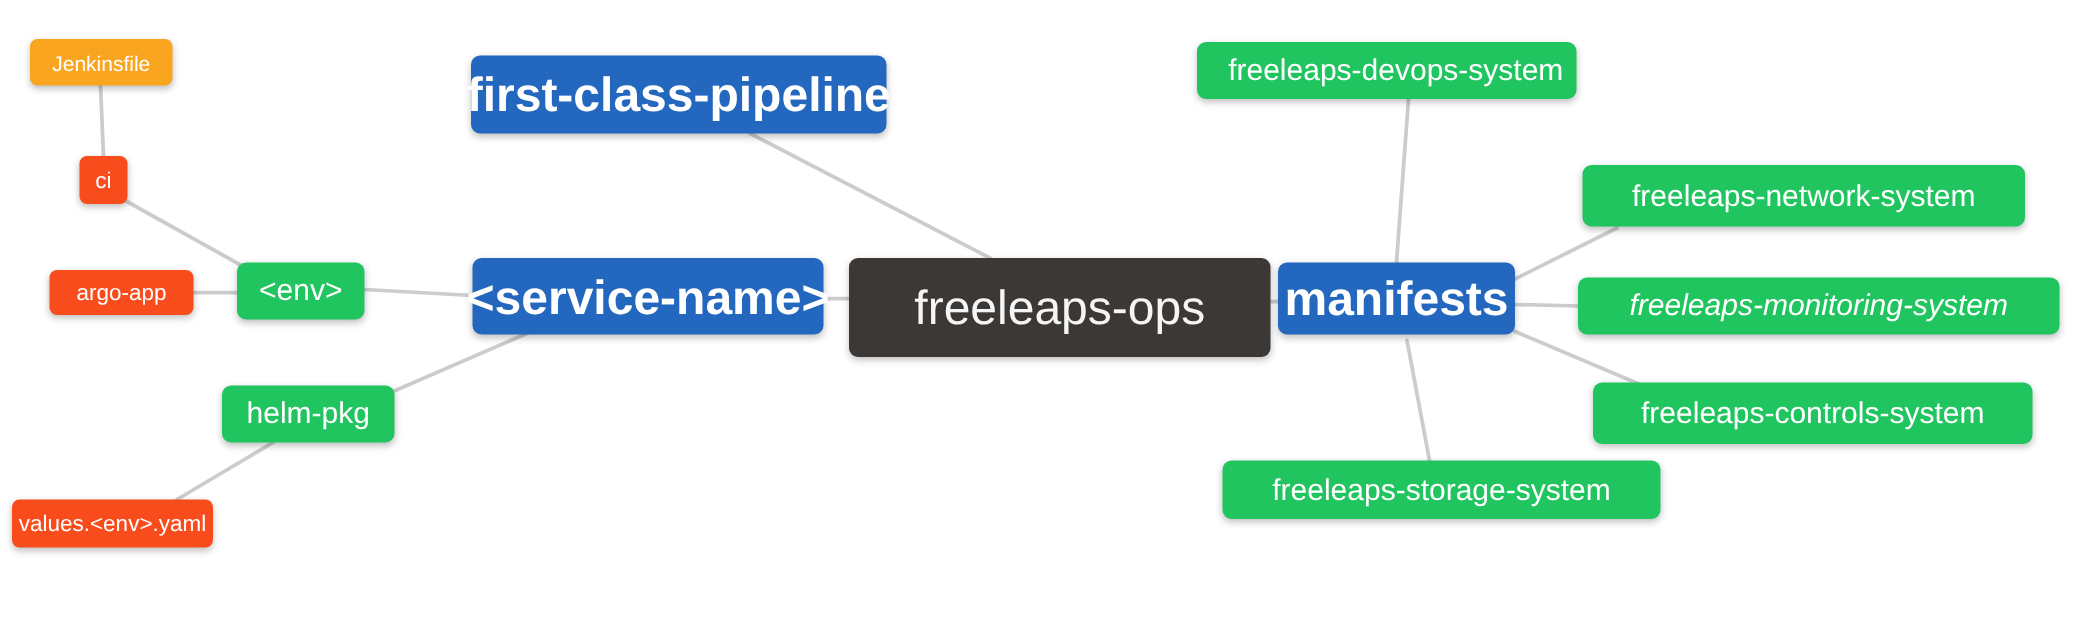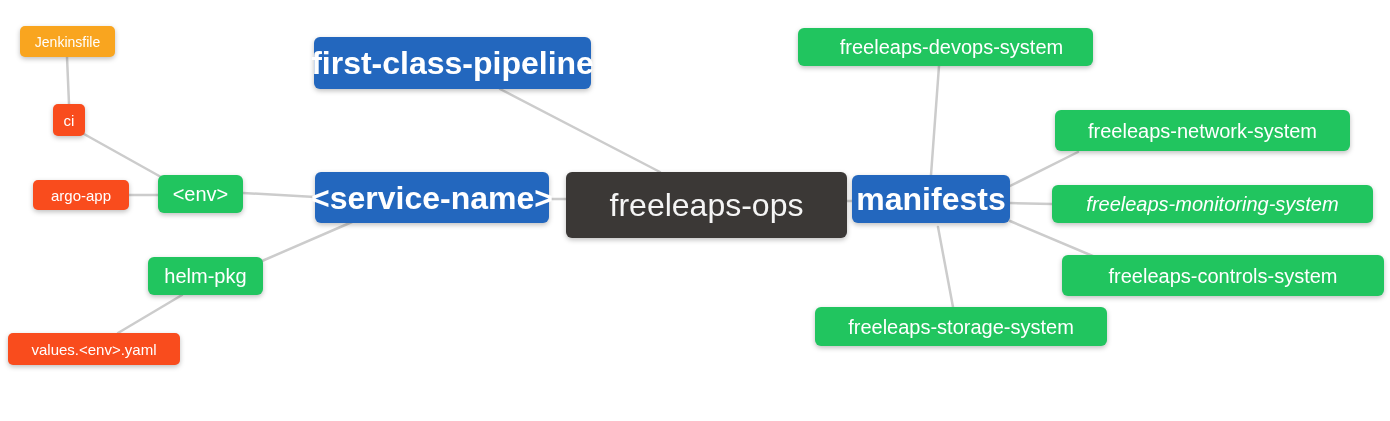--- a/index.html
+++ b/index.html
@@ -34,31 +34,31 @@
   }
   .blue{background:var(--primary-bg);font-size:32px;font-weight:bold;}
   .green{background:var(--green-bg);font-size:20px;}
   .red{background:var(--red-bg);font-size:15px;border-radius:5px;}
   .orange{background:var(--orange-bg);font-size:14px;border-radius:5px;}
   .dark{background:var(--root-bg);font-size:32px;color:#F5F5F5;}
 
   #n-jenkinsfile{left:20px;top:26px;width:95px;height:31px;}
   #n-ci{left:53px;top:104px;width:32px;height:32px;}
   #n-argo-app{left:33px;top:180px;width:96px;height:30px;}
-  #n-values-yaml{left:8px;top:333px;width:172px;height:32px;}
+  #n-values-yaml{left:8px;top:333px;width:134px;height:32px;}
   #n-env{left:158px;top:175px;width:85px;height:38px;}
   #n-helm-pkg{left:148px;top:257px;width:115px;height:38px;}
   #n-first-class-pipeline{left:314px;top:37px;width:277px;height:52px;}
   #n-service-name{left:315px;top:172px;width:234px;height:51px;}
   #n-root{left:566px;top:172px;width:281px;height:66px;}
   #n-manifests{left:852px;top:175px;width:158px;height:48px;}
-  #n-devops{left:798px;top:28px;width:295px;height:38px;padding-left:12px;}
+  #n-devops{left:798px;top:28px;width:253px;height:38px;padding-left:12px;}
   #n-network{left:1055px;top:110px;width:295px;height:41px;}
   #n-monitoring{left:1052px;top:185px;width:321px;height:38px;font-style:italic;}
-  #n-controls{left:1062px;top:255px;width:322px;height:41px;}
+  #n-controls{left:1062px;top:255px;width:293px;height:41px;}
   #n-storage{left:815px;top:307px;width:292px;height:39px;}
 </style>
 </head>
 <body>
 
 <div id="canvas">
 
   <svg id="edges" viewBox="0 0 1390 421" xmlns="http://www.w3.org/2000/svg">
     <line x1="67" y1="57" x2="69" y2="104"></line>
     <line x1="84" y1="134" x2="161" y2="177"></line>

